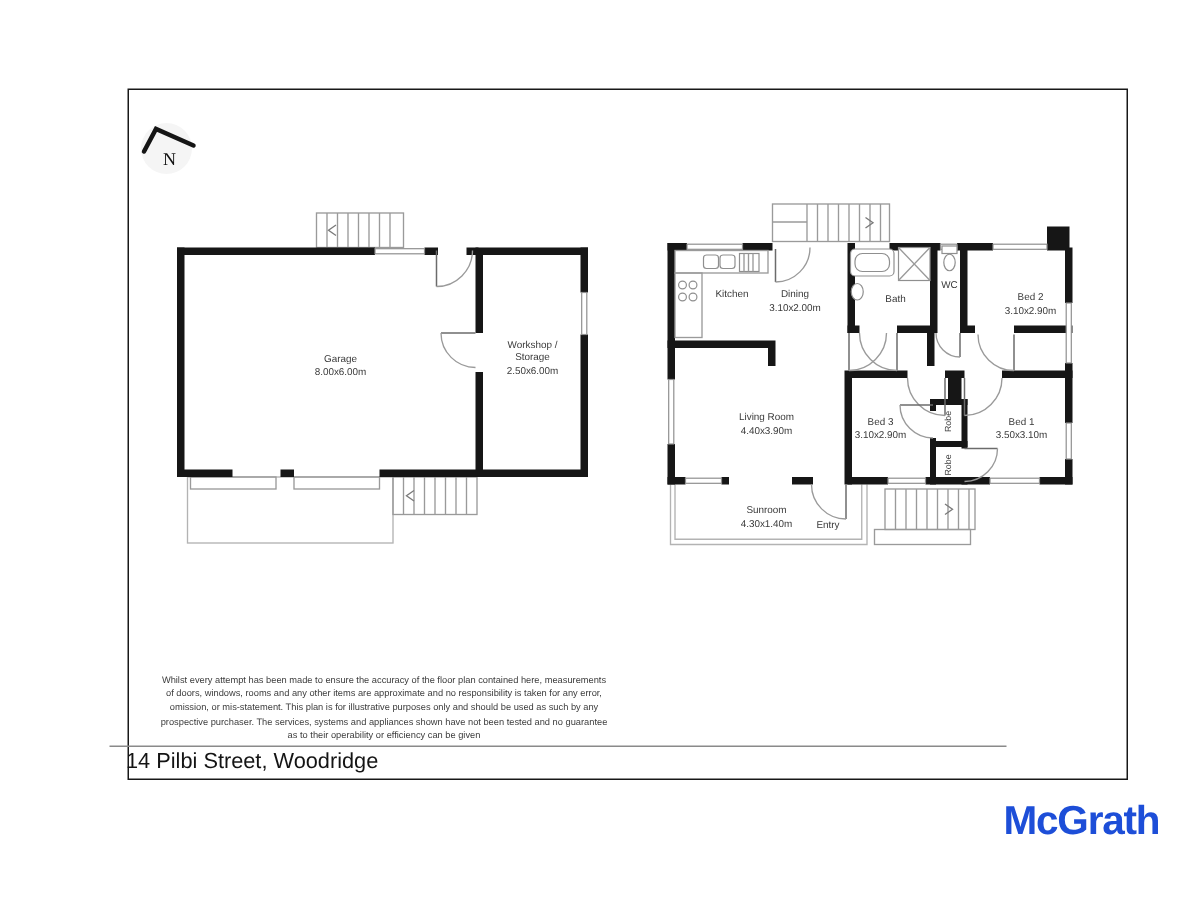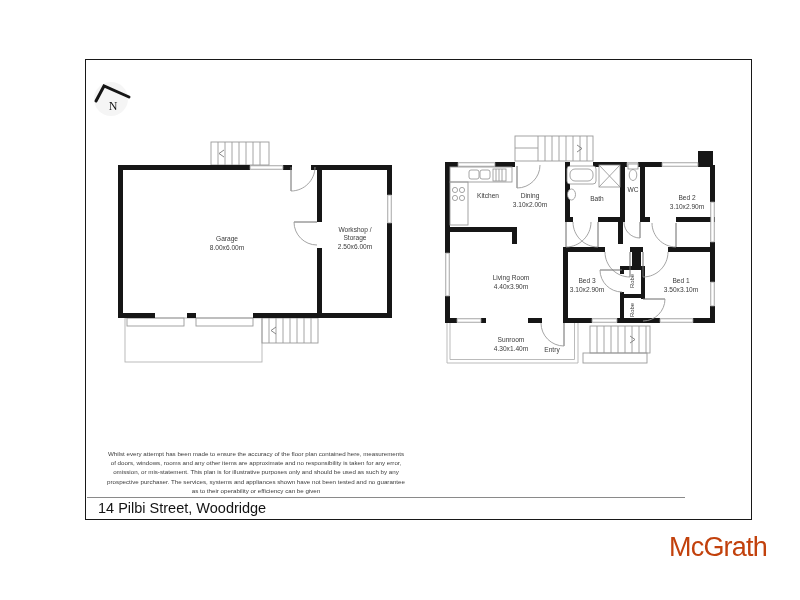--- a/index.html
+++ b/index.html
@@ -17,26 +17,26 @@
   .leaf{fill:none;stroke:#6b6b6b;stroke-width:1;}
   .fx{fill:#ffffff;stroke:#8f8f8f;stroke-width:.8;}
   .ar{fill:none;stroke:#7a7a7a;stroke-width:.9;}
   .lbl{font:6.6px "Liberation Sans",sans-serif;fill:#3a3a3a;text-anchor:middle;}
   .lbl-s{font:5.9px "Liberation Sans",sans-serif;fill:#3a3a3a;text-anchor:middle;}
   .cmp{fill:none;stroke:#151515;stroke-width:3;stroke-linecap:round;stroke-linejoin:miter;}
   .nlet{font:12px "Liberation Serif",serif;fill:#111;text-anchor:middle;}
   
   .disclaimer{position:absolute;left:90px;top:449px;width:332px;text-align:center;
               font-size:6.2px;line-height:9.2px;color:#3c3c3c;}
-  .addressbar{position:absolute;left:87px;top:497px;width:598px;height:21px;
+  .addressbar{position:absolute;left:73px;top:497px;width:598px;height:21px;
               border-top:1px solid #8a8a8a;display:flex;align-items:center;
               padding-left:11px;box-sizing:border-box;}
   .address{font-size:14.5px;color:#141414;}
   .brand{position:absolute;left:669px;top:532px;width:130px;font-size:27px;
-         font-weight:400;letter-spacing:-0.8px;color:#c2410c;}
+         font-weight:700;letter-spacing:-0.8px;color:#1d4ed8;}
 </style>
 </head>
 <body>
 
 <div class="page">
 
   <div class="frame"></div>
 
   <svg class="plan-svg" width="800" height="600" viewBox="0 0 800 600">
 

